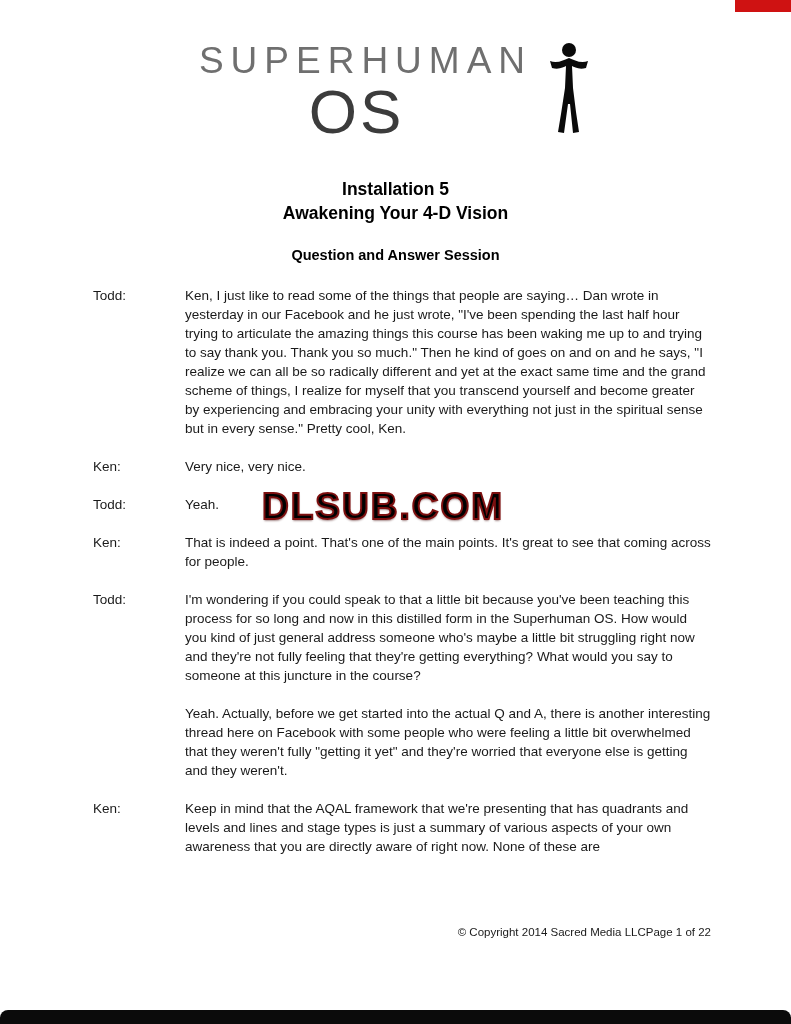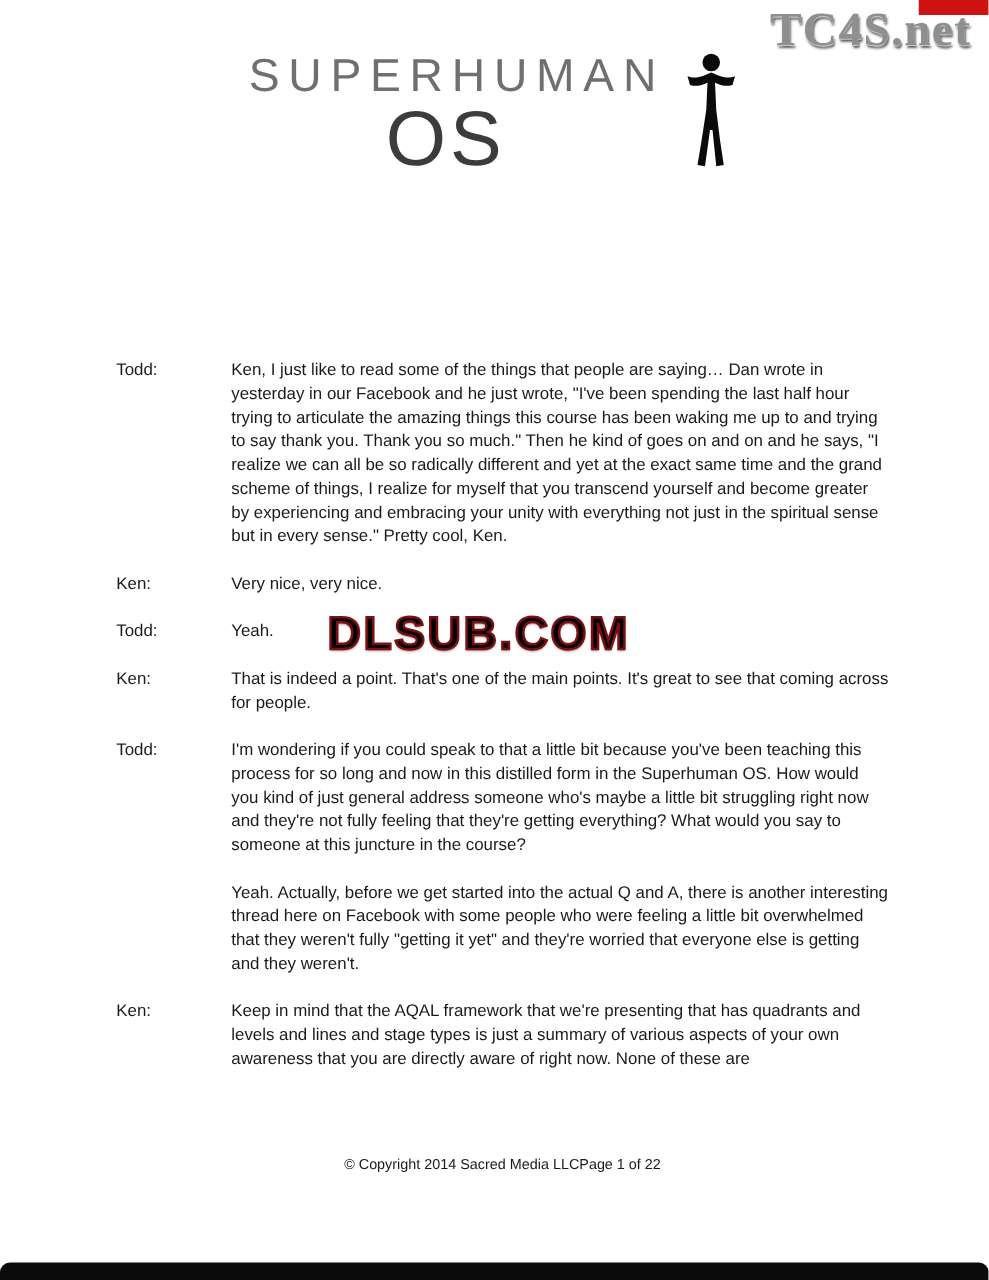--- a/index.html
+++ b/index.html
@@ -125,21 +125,21 @@
     text-shadow: 0 2px 2px rgba(60,0,0,0.45), 0 0 1px #ffb3b3;
   }
 
   
   .footer {
     position: absolute;
     top: 926px;
     left: 93px;
     right: 80px;
     display: flex;
-    justify-content: center;
+    justify-content: flex-end;
     font-size: 11.5px;
     color: #1a1a1a;
   }
 
   
   .wm-traders {
     position: absolute;
     bottom: 22px;
     left: 0; right: 0;
     text-align: center;
@@ -162,21 +162,20 @@
     border-radius: 8px 8px 0 0;
   }
 </style>
 </head>
 <body>
 
 <div class="page">
 
   <div class="red-corner"></div>
 
-  <div class="wm-tc4s">TC4S.net</div>
 
   <div class="logo">
     <div class="logo-words">
       <div class="logo-line1">SUPERHUMAN</div>
       <div><span class="logo-line2">OS</span></div>
     </div>
     <div class="logo-figure">
       <svg viewBox="0 0 44 96" xmlns="http://www.w3.org/2000/svg">
         <circle cx="22" cy="8" r="7"></circle>
         <path d="M22 16
@@ -194,20 +193,25 @@
                  L 29 70
                  L 26 46
                  L 25 24
                  C 27 25, 32 28, 39 26
                  L 41 19
                  C 34 22, 27 18, 22 16 Z"></path>
       </svg>
     </div>
   </div>
 
+  <div class="title-block">
+    <div class="title-line">Installation 5</div>
+    <div class="title-line">Awakening Your 4-D Vision</div>
+    <div class="subtitle">Question and Answer Session</div>
+  </div>
 
   <div class="qa">
 
     <div class="row">
       <div class="speaker">Todd:</div>
       <div class="speech">
         <p>Ken, I just like to read some of the things that people are saying… Dan wrote in yesterday in our Facebook and he just wrote, "I've been spending the last half hour trying to articulate the amazing things this course has been waking me up to and trying to say thank you. Thank you so much." Then he kind of goes on and on and he says, "I realize we can all be so radically different and yet at the exact same time and the grand scheme of things, I realize for myself that you transcend yourself and become greater by experiencing and embracing your unity with everything not just in the spiritual sense but in every sense." Pretty cool, Ken.</p>
       </div>
     </div>
 

